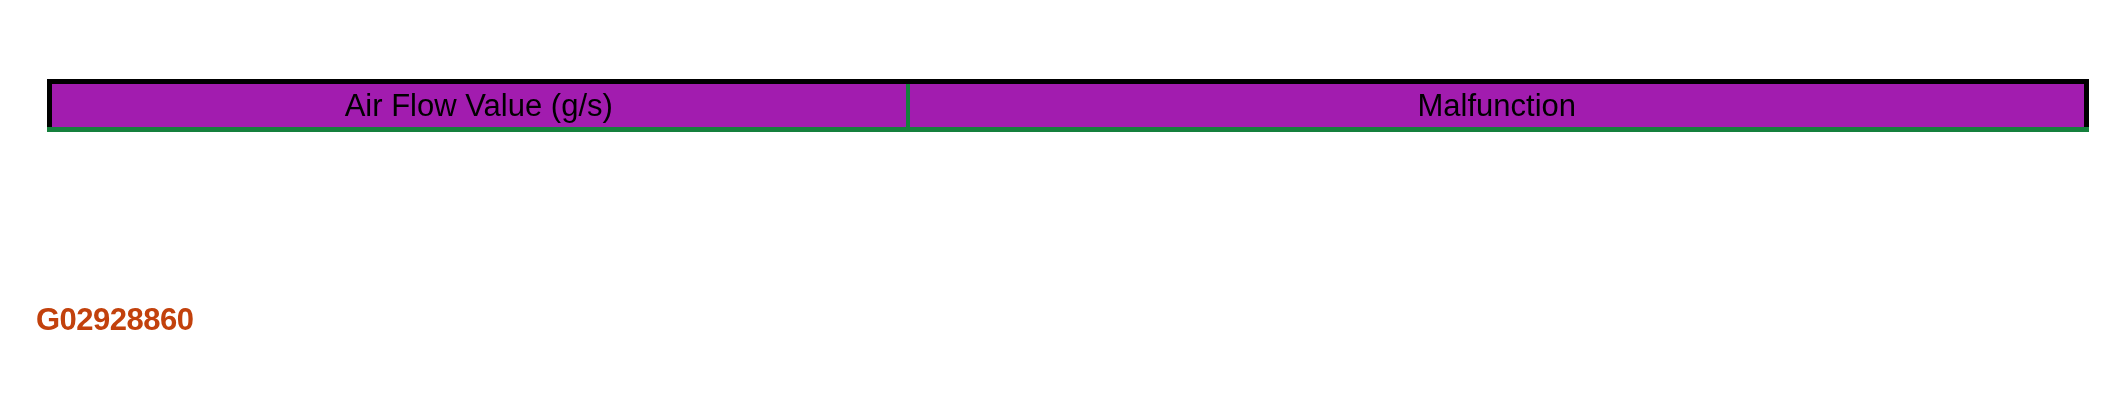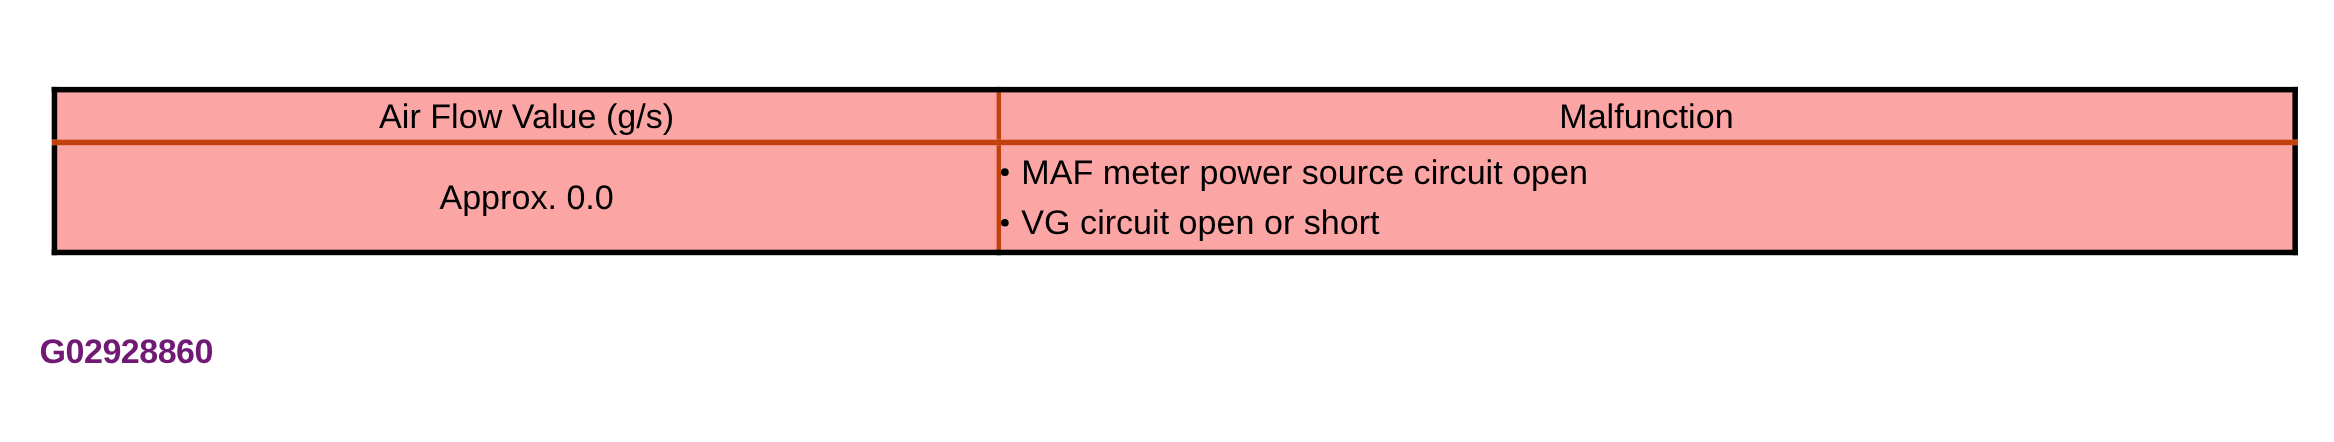--- a/index.html
+++ b/index.html
@@ -22,27 +22,27 @@
     top: 79px;
     width: 2037px;
     border-collapse: collapse;
     border: 5px solid #000000;
     table-layout: fixed;
   }
   .col-airflow { width: 858px; }
   .col-malfunction { width: 1179px; }
   .doc-table th,
   .doc-table td {
-    border: 4px solid #c2410c;
+    border: 4px solid #15803d;
     padding: 0;
     font-weight: normal;
     font-size: 31px;
     line-height: 1.15;
     color: #000000;
-    background: #fca5a5;
+    background: #a21caf;
   }
   .doc-table th {
     height: 43px;
     text-align: center;
     vertical-align: middle;
     border-bottom-width: 5px;
   }
   .cell-airflow {
     text-align: center;
     vertical-align: middle;
@@ -68,51 +68,38 @@
     background: #000000;
     margin-right: 12px;
   }
   .figure-id {
     position: absolute;
     left: 36px;
     top: 302px;
     font-size: 31px;
     font-weight: bold;
     letter-spacing: -0.5px;
-    color: #701a75;
+    color: #c2410c;
   }
 </style>
 </head>
 <body>
 
 <div class="page">
 
   <table class="doc-table">
     <colgroup>
       <col class="col-airflow">
       <col class="col-malfunction">
     </colgroup>
     <thead>
       <tr>
         <th>Air Flow Value (g/s)</th>
         <th>Malfunction</th>
       </tr>
     </thead>
     <tbody>
-      <tr class="row-approx">
-        <td class="cell-airflow">Approx. 0.0</td>
-        <td class="cell-malfunction">
-          <div class="bullet-line">
-            <span class="bullet"></span>
-            <span>MAF meter power source circuit open</span>
-          </div>
-          <div class="bullet-line">
-            <span class="bullet"></span>
-            <span>VG circuit open or short</span>
-          </div>
-        </td>
-      </tr>
     </tbody>
   </table>
 
   <div class="figure-id">G02928860</div>
 
 </div>
 
 </body></html>

